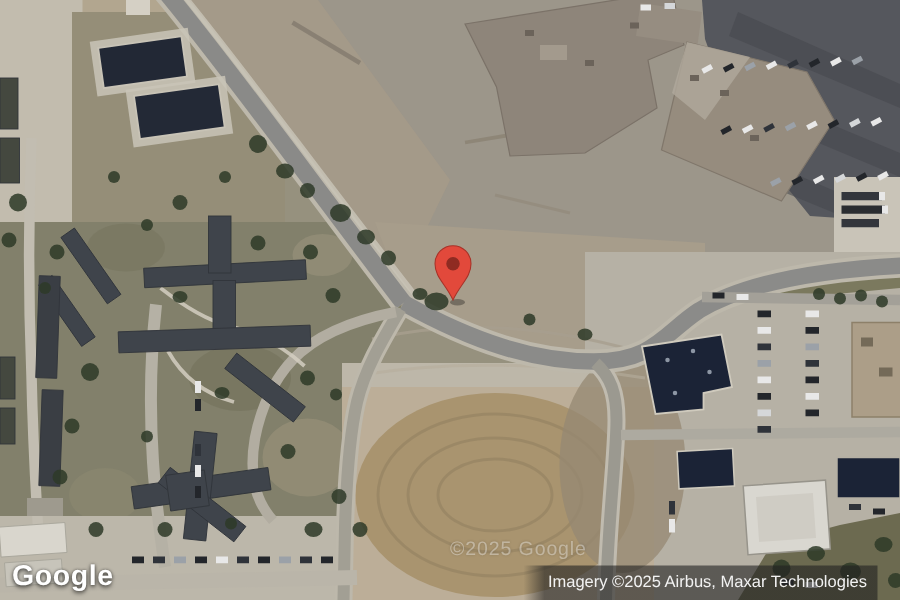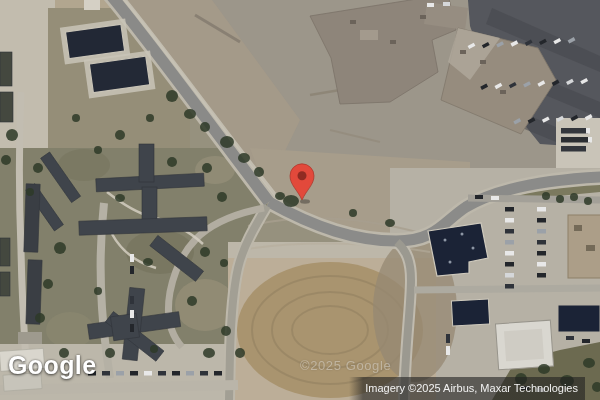--- a/index.html
+++ b/index.html
@@ -2,22 +2,22 @@
 <html><head>
 <meta charset="utf-8">
 <style>
   html,body{margin:0;padding:0;background:#222;}
   .map{
     position:relative;width:600px;height:400px;overflow:hidden;
     background:#96917e;font-family:Liberation Sans, sans-serif;
   }
   .map svg{position:absolute;left:0;top:0;display:block;}
   .logo{
-    position:absolute;left:8px;bottom:20px;color:#fff;
-    font-size:25px;font-weight:bold;letter-spacing:.4px;
+    position:absolute;left:8px;bottom:4px;color:#fff;
+    font-size:19px;font-weight:bold;letter-spacing:.4px;
     text-shadow:0 1px 3px rgba(0,0,0,.6),0 0 2px rgba(0,0,0,.4);
     user-select:none;cursor:pointer;
   }
   .attribution{
     position:absolute;right:15px;bottom:0;height:23px;line-height:23px;
     padding:0 7px 0 16px;font-size:11px;color:#f2f2f2;white-space:nowrap;
     background:linear-gradient(to right,rgba(32,32,32,0),rgba(32,32,32,.6) 14px,rgba(32,32,32,.6));
   }
   .watermark{
     position:absolute;left:300px;top:358px;font-size:13px;

